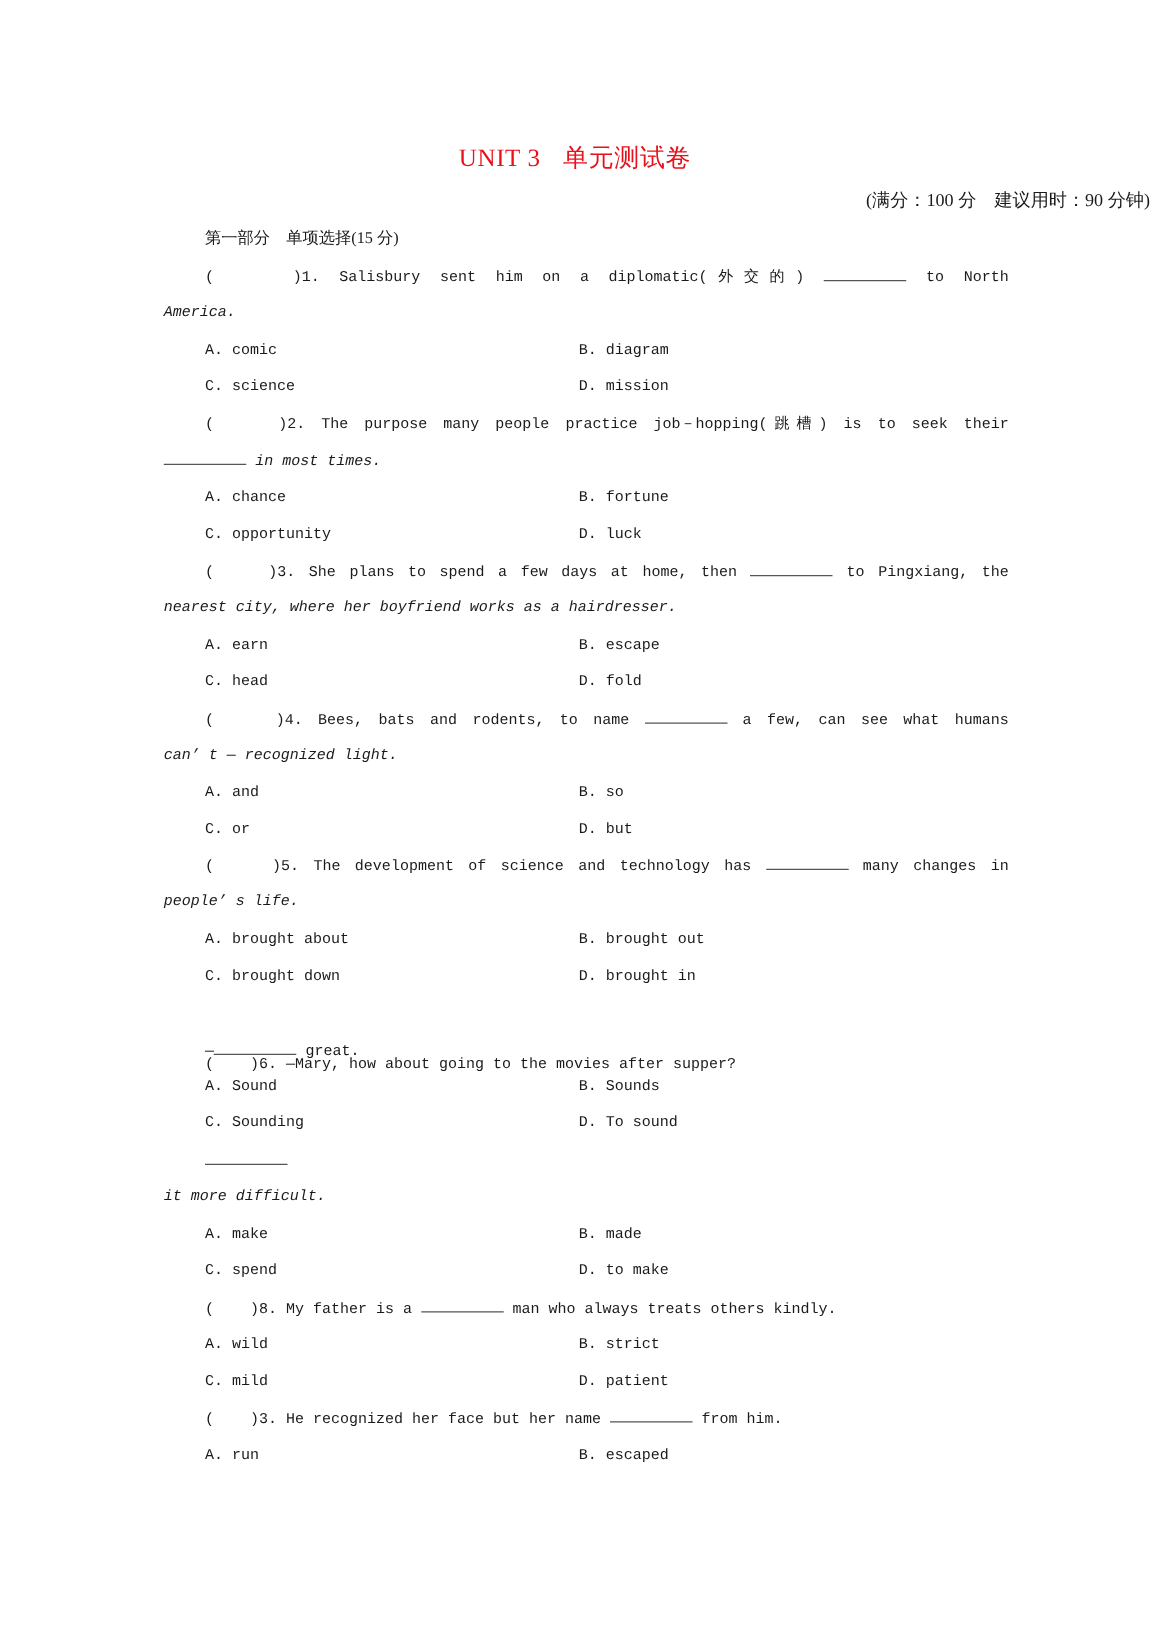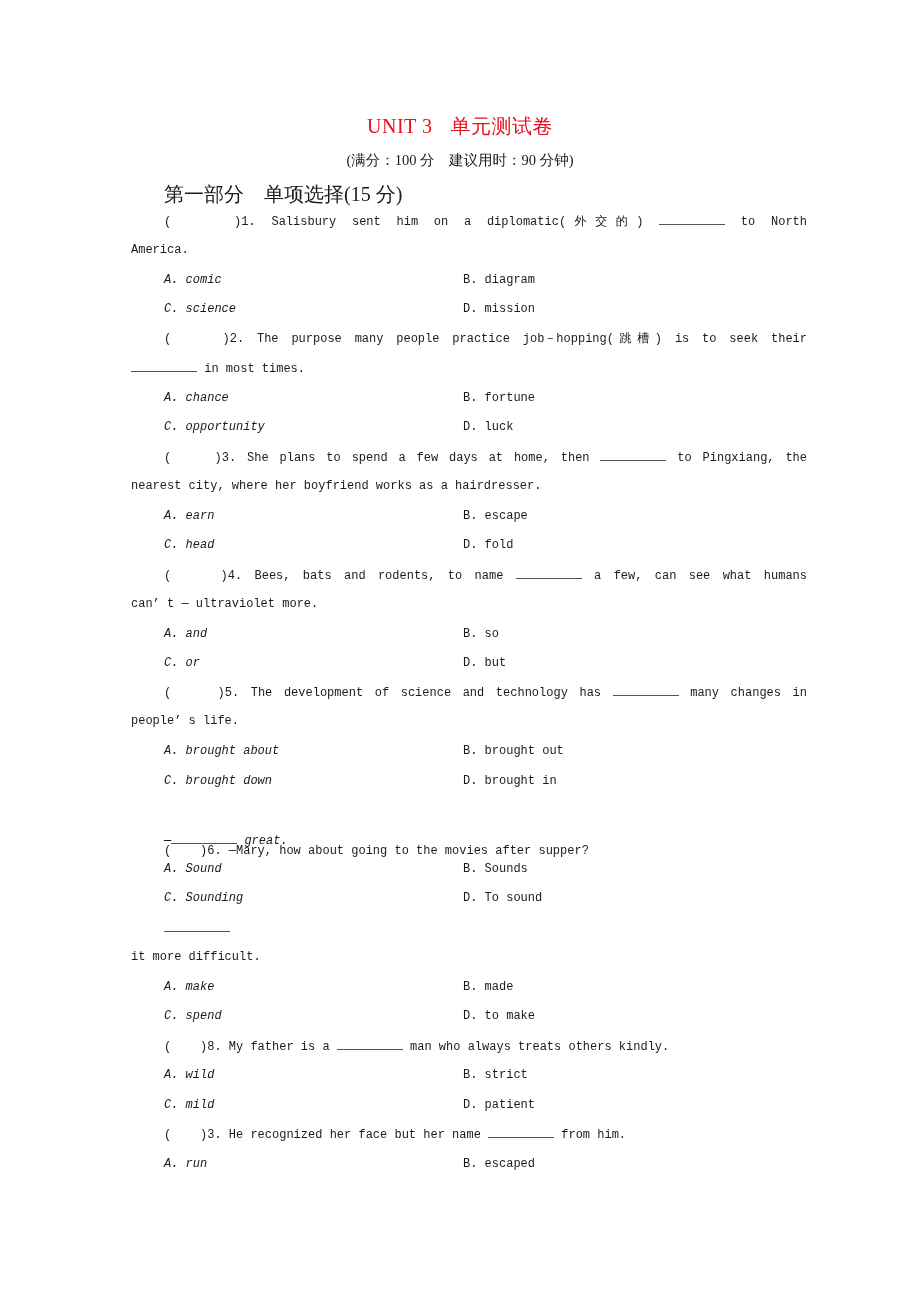--- a/index.html
+++ b/index.html
@@ -8,34 +8,34 @@
     font-family: "Liberation Serif", "DejaVu Serif", serif;
     color: #1a1a1a;
   }
   .page { position: absolute; left: 0; top: 0; width: 920px; height: 1302px; }
   .title {
     position: absolute; left: 0; width: 920px; top: 113px; text-align: center;
     font-size: 20px; color: #e8101a; letter-spacing: 0.5px;
   }
   .title .gap { display: inline-block; width: 18px; }
   .subtitle {
-    position: absolute; left: 0; width: 920px; top: 151px; text-align: center;
+    position: absolute; left: 0; width: 920px; top: 151px; text-align: right;
     font-size: 14.5px;
   }
   .section {
-    position: absolute; left: 164px; top: 181px; font-size: 20px;
+    position: absolute; left: 164px; top: 181px; font-size: 13px;
   }
   .line {
     position: absolute; font-family: "Liberation Mono", "DejaVu Sans Mono", monospace;
     font-size: 12px; white-space: pre; line-height: 18px;
   }
   .q-line1 { left: 164px; width: 643px; text-align: justify; text-align-last: justify; }
   .q-line1.noj { text-align-last: left; }
-  .q-line2 { left: 131px; }
-  .opt-a { left: 164px; font-style: italic; }
+  .q-line2 { left: 131px; font-style: italic; }
+  .opt-a { left: 164px; }
   .opt-b { left: 463px; }
   .blank {
     display: inline-block; width: 66px; border-bottom: 1px solid #555; height: 12px;
     vertical-align: baseline;
   }
 </style>
 </head>
 <body>
 
 <div class="page">
@@ -61,21 +61,21 @@
   <div class="line opt-b" style="top:418px">D. luck</div>
 
   <div class="line q-line1" style="top:448px"><span>(    )3. She plans to spend a few days at home, then </span><span class="blank"></span><span> to Pingxiang, the</span></div>
   <div class="line q-line2" style="top:477px">nearest city, where her boyfriend works as a hairdresser.</div>
   <div class="line opt-a" style="top:507px">A. earn</div>
   <div class="line opt-b" style="top:507px">B. escape</div>
   <div class="line opt-a" style="top:536px">C. head</div>
   <div class="line opt-b" style="top:536px">D. fold</div>
 
   <div class="line q-line1" style="top:566px"><span>(    )4. Bees, bats and rodents, to name </span><span class="blank"></span><span> a few, can see what humans</span></div>
-  <div class="line q-line2" style="top:595px">can’ t — ultraviolet more.</div>
+  <div class="line q-line2" style="top:595px">can’ t — recognized light.</div>
   <div class="line opt-a" style="top:625px">A. and</div>
   <div class="line opt-b" style="top:625px">B. so</div>
   <div class="line opt-a" style="top:654px">C. or</div>
   <div class="line opt-b" style="top:654px">D. but</div>
 
   <div class="line q-line1" style="top:683px"><span>(    )5. The development of science and technology has </span><span class="blank"></span><span> many changes in</span></div>
   <div class="line q-line2" style="top:712px">people’ s life.</div>
   <div class="line opt-a" style="top:742px">A. brought about</div>
   <div class="line opt-b" style="top:742px">B. brought out</div>
   <div class="line opt-a" style="top:772px">C. brought down</div>

